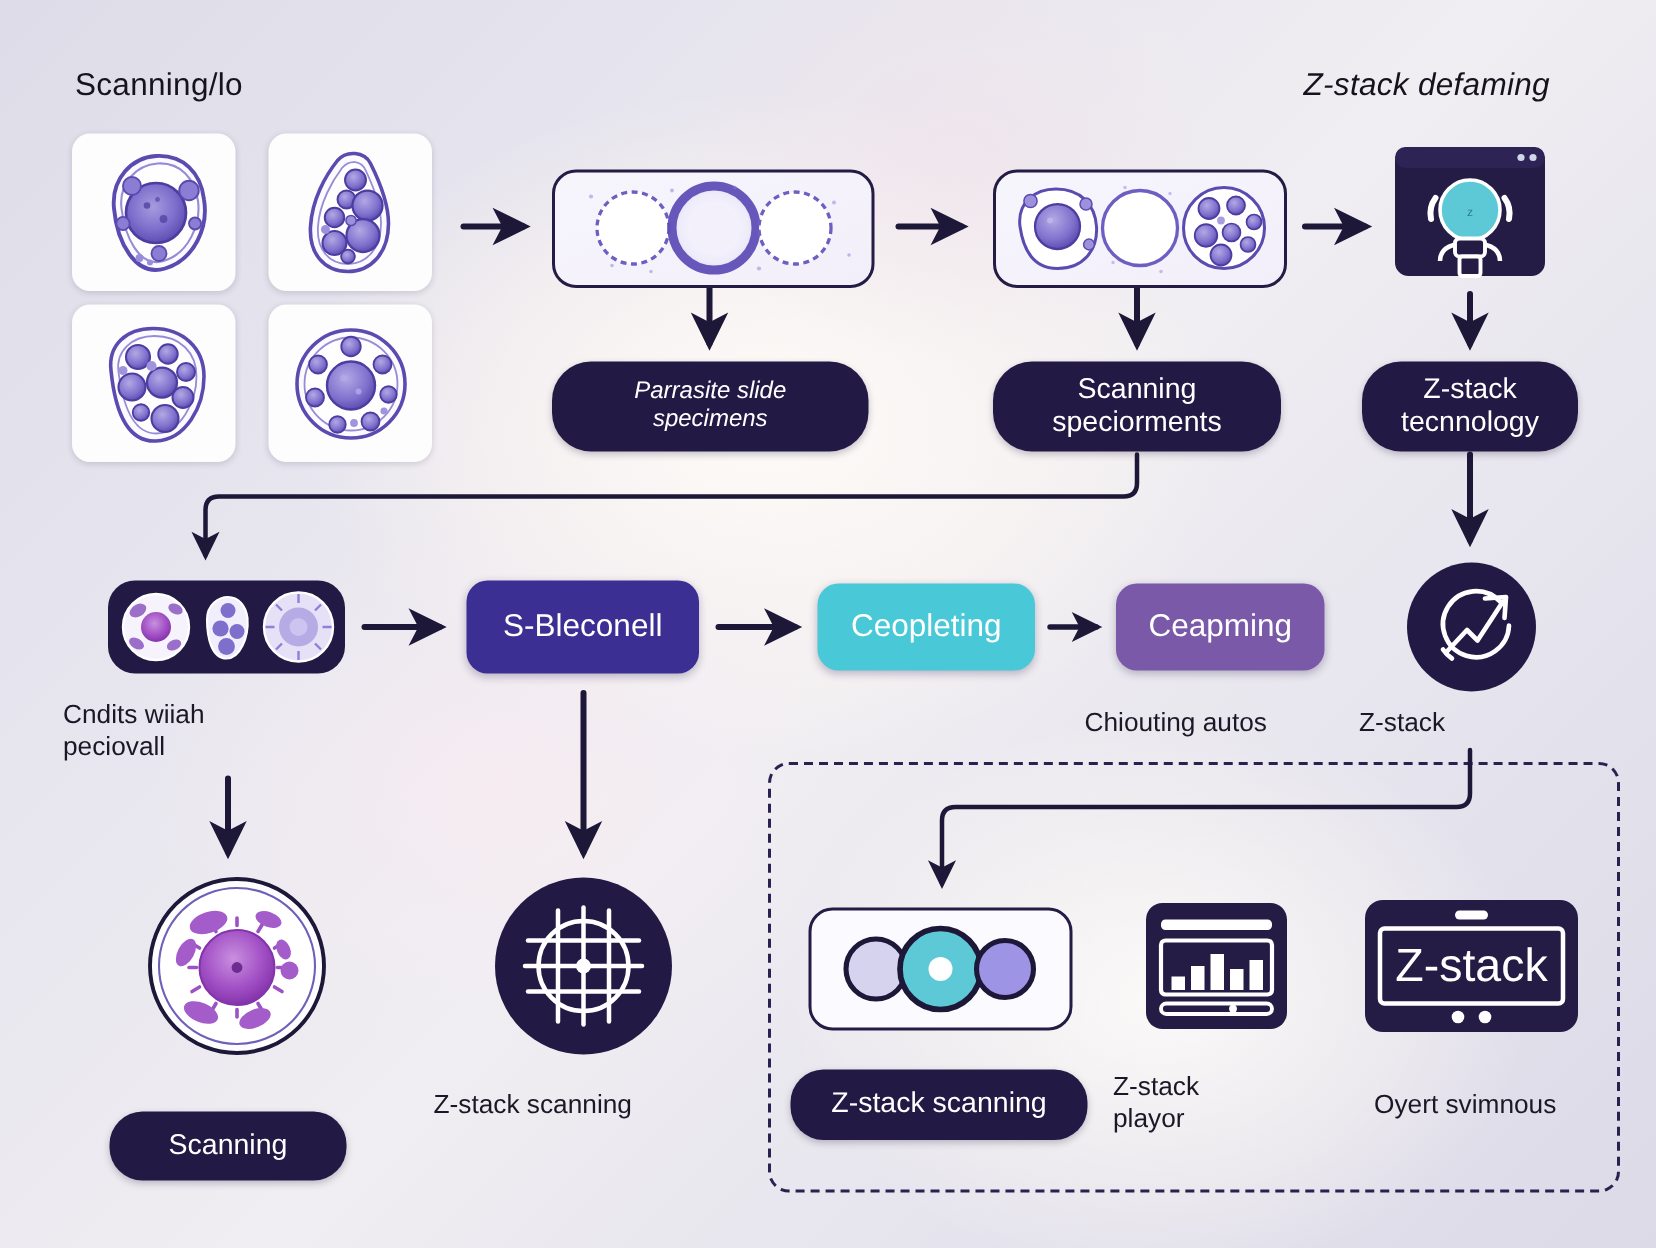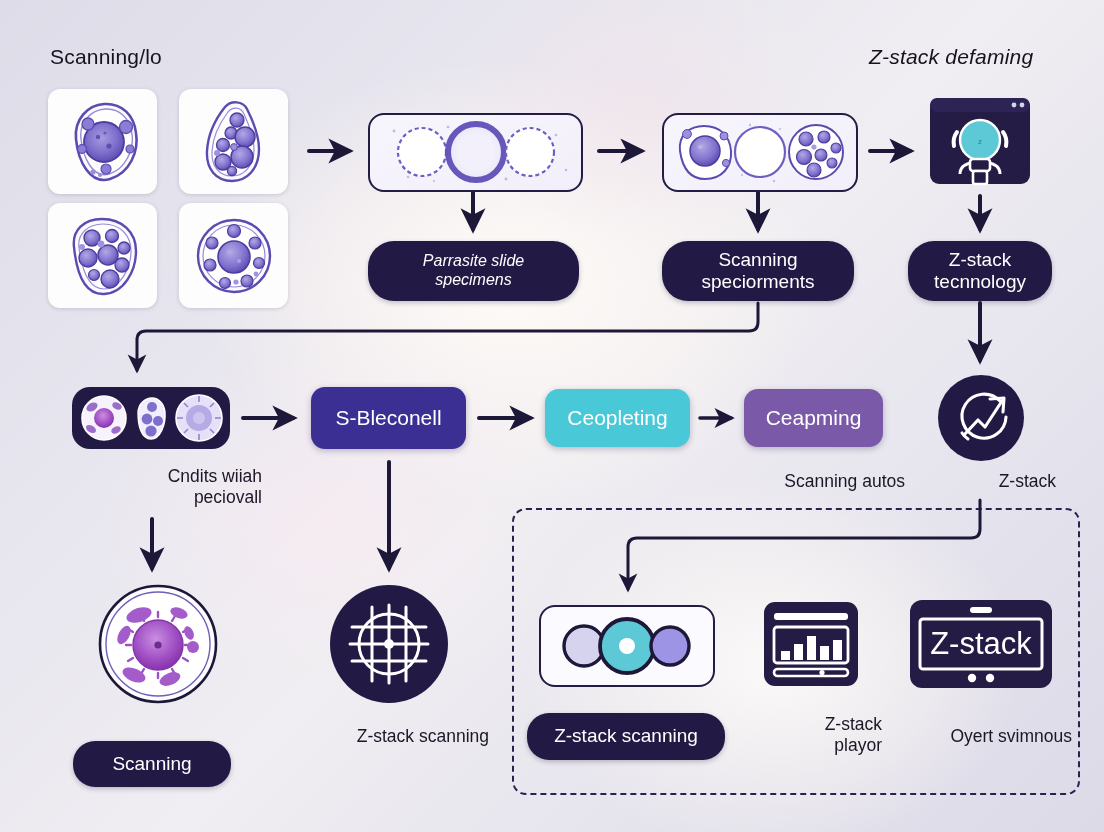--- a/index.html
+++ b/index.html
@@ -27,21 +27,21 @@
   .bg-glow-d{
     background:radial-gradient(ellipse 260px 200px at 58% 12%, rgba(242,227,235,.6) 0%, rgba(255,255,255,0) 70%);
   }
 
   
   .abs{position:absolute;z-index:5;}
   .sec-title{
     font-size:21px;color:#16131f;letter-spacing:.2px;white-space:nowrap;
   }
   .cap{
-    position:absolute;z-index:6;text-align:right;color:#1b1726;
+    position:absolute;z-index:6;text-align:left;color:#1b1726;
     font-size:17.5px;line-height:1.2;white-space:pre-line;
   }
 
   
   .pill{
     position:absolute;z-index:6;display:flex;align-items:center;justify-content:center;
     text-align:center;color:#fff;border-radius:26px;
     background:#221a45;line-height:1.18;
     box-shadow:0 2px 5px rgba(30,24,60,.25);
   }
@@ -293,21 +293,21 @@
       </g>
     </svg>
   </div>
   <div class="cap" style="left:42px;top:466px;width:220px;">Cndits wiiah
 peciovall</div>
 
   <div class="chip indigo" style="left:311px;top:387px;width:155px;height:62px;">S-Bleconell</div>
   <div class="chip teal" style="left:545px;top:389px;width:145px;height:58px;">Ceopleting</div>
   <div class="chip purple" style="left:744px;top:389px;width:139px;height:58px;">Ceapming</div>
 
-  <div class="cap" style="left:723px;top:471px;width:182px;">Scanning autos</div>
+  <div class="cap" style="left:723px;top:471px;width:182px;">Chiouting autos</div>
 
   <div class="circleicon" style="left:938px;top:375px;width:86px;height:86px;">
     <svg viewBox="0 0 86 86" width="86" height="86">
       <path d="M62 26 A22 22 0 1 0 68 42" fill="none" stroke="#ffffff" stroke-width="3.1" stroke-linecap="round"></path>
       <path d="M24 58 A22 22 0 0 0 30 64" fill="none" stroke="#ffffff" stroke-width="3.1" stroke-linecap="round"></path>
       <path d="M26 60 L40 45 L47 52 L64 26" fill="none" stroke="#ffffff" stroke-width="3.1" stroke-linecap="round" stroke-linejoin="round"></path>
       <path d="M52 24 L66 23 L65 37" fill="none" stroke="#ffffff" stroke-width="3.1" stroke-linecap="round" stroke-linejoin="round"></path>
     </svg>
   </div>
   <div class="cap" style="left:906px;top:471px;width:150px;">Z-stack</div>
@@ -393,21 +393,21 @@
   <div class="abs" style="left:908px;top:598px;width:146px;height:92px;">
     <svg viewBox="0 0 146 92" width="146" height="92">
       <rect x="2" y="2" width="142" height="88" rx="12" fill="#241c44"></rect>
       <rect x="62" y="9" width="22" height="6" rx="3" fill="#ffffff"></rect>
       <rect x="12" y="21" width="122" height="50" rx="3" fill="#241c44" stroke="#ffffff" stroke-width="3"></rect>
       <text x="73" y="56" font-family="Liberation Sans, sans-serif" font-size="31" fill="#ffffff" text-anchor="middle">Z-stack</text>
       <circle cx="64" cy="80" r="4.2" fill="#ffffff"></circle>
       <circle cx="82" cy="80" r="4.2" fill="#ffffff"></circle>
     </svg>
   </div>
-  <div class="cap" style="left:896px;top:726px;width:176px;">Oyert svimnous</div>
+  <div class="cap" style="left:916px;top:726px;width:176px;">Oyert svimnous</div>
 
   <svg class="ovl">
     <g stroke="#1d1738" stroke-width="4" fill="none" stroke-linecap="round">
 
       <path d="M309 151 L349 151" marker-end="url(#arw)"></path>
       <path d="M599 151 L641 151" marker-end="url(#arw)"></path>
       <path d="M870 151 L910 151" marker-end="url(#arw)"></path>
 
       <path d="M473 192 L473 229" marker-end="url(#arw)"></path>
       <path d="M758 192 L758 229" marker-end="url(#arw)"></path>

